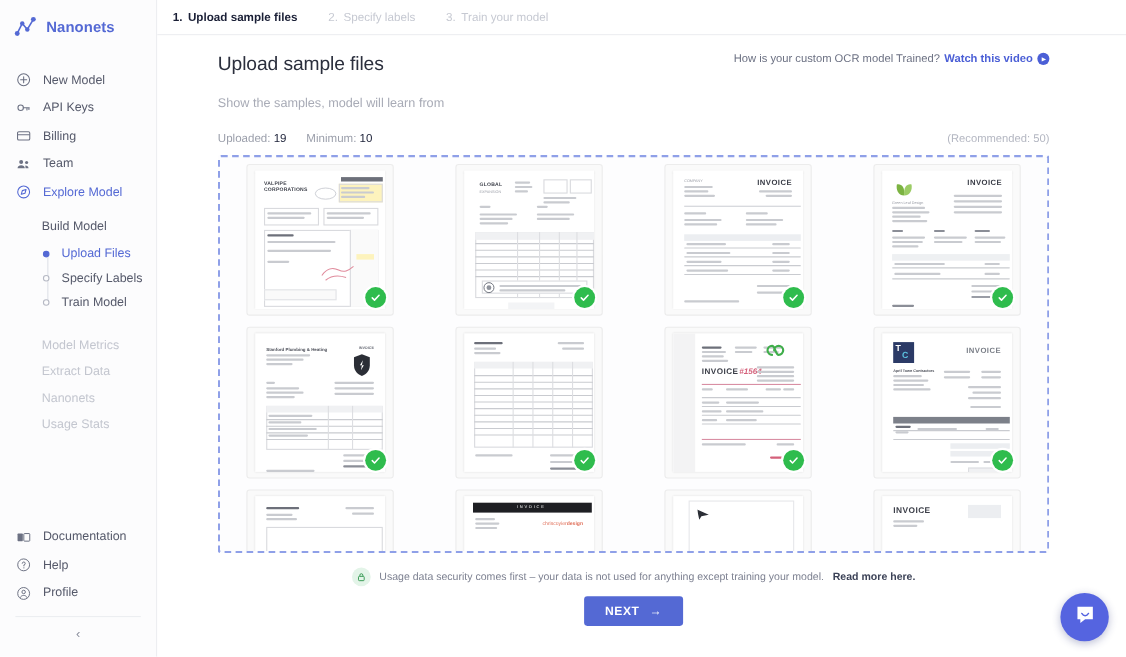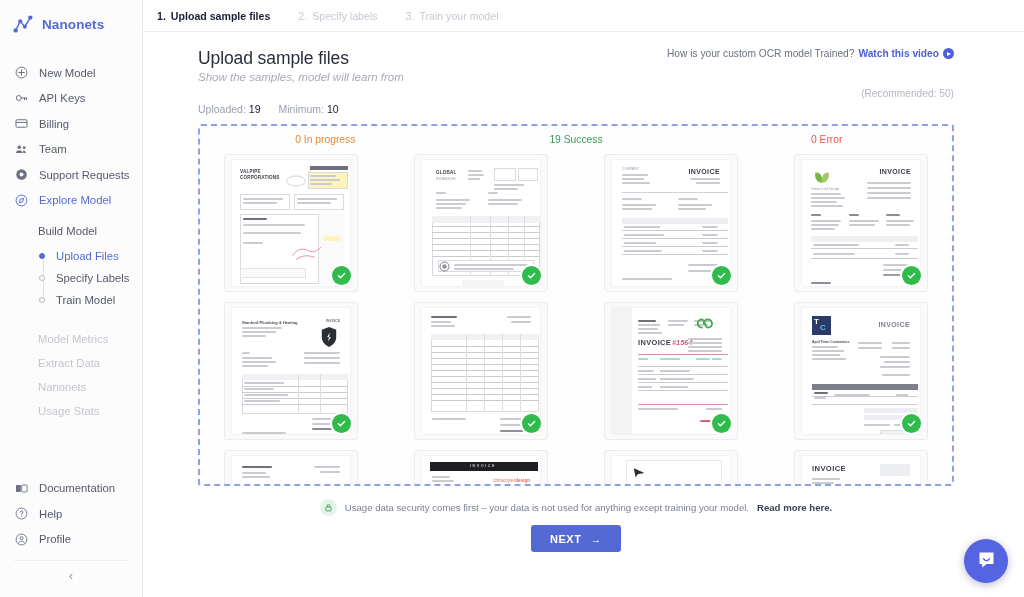--- a/index.html
+++ b/index.html
@@ -149,22 +149,21 @@
   .page-title {
     font-size: 17.5px;
     color: #2b2f3d;
     font-weight: 400;
     margin-top: 16px;
     letter-spacing: -.1px;
   }
   .page-sub {
     font-size: 11.5px;
     color: #a8abb6;
-    margin-top: 2px;
-    font-style: italic;
+    margin-top: 19px;
   }
 
   .video-hint {
     position: absolute;
     right: 70px;
     top: 16px;
     font-size: 10.2px;
     color: #6c7183;
     display: flex;
     align-items: center;
@@ -194,21 +193,21 @@
     gap: 18px;
     font-size: 10.5px;
     color: #9b9fab;
     position: relative;
     padding-right: 70px;
   }
   .counts-row b { color: #1a1f36; font-weight: 400; }
   .recommended {
     position: absolute;
     right: 70px;
-    bottom: 16px;
+    bottom: 0;
     color: #b4b7c2;
     font-size: 10.2px;
   }
 
   
   .upload-box {
     margin-top: 9px;
     margin-right: 70px;
     height: 362px;
     border: 2px dashed #8fa0e8;
@@ -391,29 +390,20 @@
           <svg viewBox="0 0 20 20" fill="currentColor">
             <circle cx="7" cy="7" r="2.4"></circle>
               <circle cx="13.6" cy="7.6" r="1.9"></circle>
             <path d="M2.6 14.6c0-2.2 2-3.6 4.4-3.6s4.4 1.4 4.4 3.6z"></path>
             <path d="M12 11.4c2.2 0 3.9 1.2 3.9 3.2h-3.6z"></path>
           </svg>
         </span>
         <span>Team</span>
       </div>
 
-      <div class="nav-item">
-        <span class="ico">
-          <svg viewBox="0 0 20 20" fill="none" stroke="currentColor" stroke-width="1.4">
-            <circle cx="10" cy="10" r="7" fill="currentColor" stroke="none"></circle>
-            <circle cx="10" cy="10" r="2.6" fill="#fcfcfd" stroke="none"></circle>
-          </svg>
-        </span>
-        <span>Support Requests</span>
-      </div>
 
       <div class="nav-item active">
         <span class="ico">
           <svg viewBox="0 0 20 20" fill="none" stroke="currentColor" stroke-width="1.3">
             <circle cx="10" cy="10" r="7.2"></circle>
               <path d="M12.9 7.1 8.4 8.4 7.1 12.9 11.6 11.6z" stroke-linejoin="round"></path>
           </svg>
         </span>
         <span>Explore Model</span>
       </div>
@@ -515,25 +505,20 @@
         </span>
         <span>
           <span>Minimum:</span>
           <b>10</b>
         </span>
         <span class="recommended">(Recommended: 50)</span>
       </div>
 
       <section class="upload-box">
 
-        <div class="status-row">
-          <div class="status-cell status-inprogress">0 In progress</div>
-          <div class="status-cell status-success">19 Success</div>
-          <div class="status-cell status-error">0 Error</div>
-        </div>
 
         <div class="thumb-grid">
 
           <div class="thumb">
             <div class="page">
               <div class="doc-title" style="left:8px;top:9px;">VALPIPE</div>
               <div class="doc-title" style="left:8px;top:15px;">CORPORATIONS</div>
               <div class="blk" style="left:78px;top:6px;width:38px;height:4px;background:#6d707a;"></div>
               <div class="blk" style="left:76px;top:12px;width:40px;height:17px;background:#fdf3bd;border:.5px solid #d9d9dd;"></div>
               <div class="ln" style="left:78px;top:15px;width:26px;"></div>

